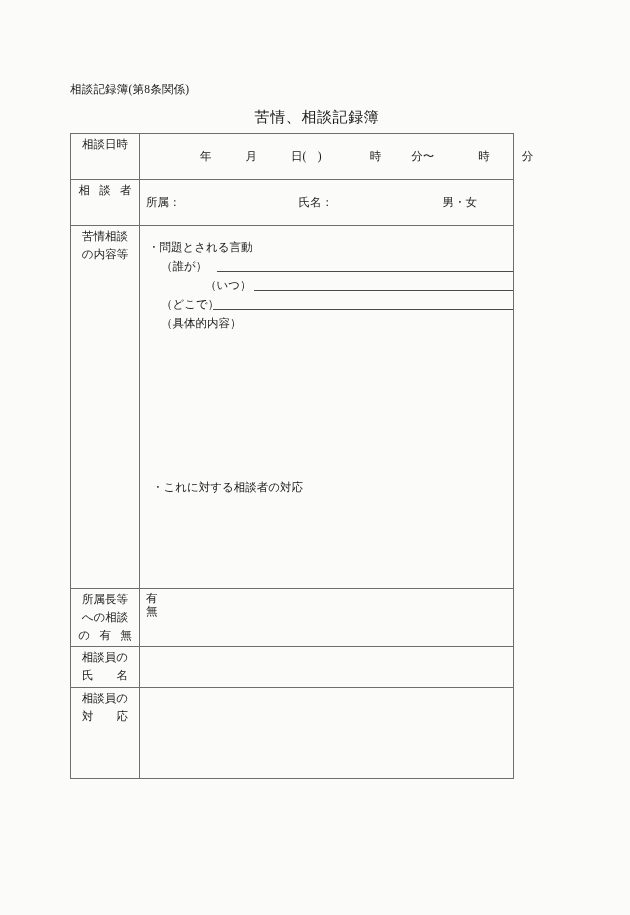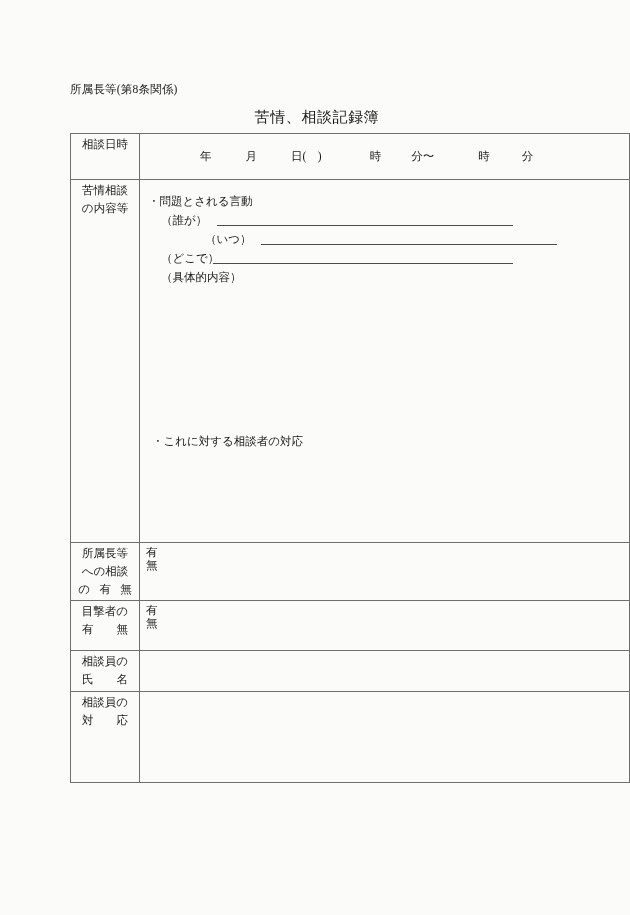--- a/index.html
+++ b/index.html
@@ -39,21 +39,21 @@
     font-size: 15px;
     letter-spacing: 0.6px;
   }
   .form-title .inner { display: inline-block; transform: translateX(2px); }
 
   
   .sheet {
     position: absolute;
     left: 70px;
     top: 133px;
-    width: 560px;
+    width: 444px;
     border-collapse: collapse;
     table-layout: fixed;
     font-size: 11.5px;
   }
   .sheet td {
     border: 1px solid #6e6e6e;
     padding: 0;
     vertical-align: top;
   }
   .col-label { width: 69px; }
@@ -155,21 +155,21 @@
 
   .r-staffname { height: 37px; }
   .r-response  { height: 91px; }
   .blank { height: 100%; }
 </style>
 </head>
 <body>
 
 <div class="page">
 
-  <div class="form-code">所属長等(第8条関係)</div>
+  <div class="form-code">相談記録簿(第8条関係)</div>
 
   <div class="form-title">
     <span class="inner">苦情、相談記録簿</span>
   </div>
 
   <table class="sheet">
     <colgroup>
       <col class="col-label">
       <col>
     </colgroup>
@@ -185,20 +185,34 @@
             <span class="g-month">月</span>
             <span class="g-day">日(　)</span>
             <span class="g-hour">時</span>
             <span class="g-min">分〜</span>
             <span class="g-hour2">時</span>
             <span>分</span>
           </div>
         </td>
       </tr>
 
+      <tr class="r-person">
+        <td>
+          <div class="lbl">
+            <span class="ln sp2">相 談 者</span>
+          </div>
+        </td>
+        <td>
+          <div class="person-line">
+            <span class="affil">所属：</span>
+            <span class="name">氏名：</span>
+            <span class="sex">男・女</span>
+          </div>
+        </td>
+      </tr>
 
       <tr class="r-body">
         <td>
           <div class="lbl">
             <span class="ln">苦情相談</span>
             <span class="ln">の内容等</span>
           </div>
         </td>
         <td>
           <div class="body-cell">
@@ -235,34 +249,20 @@
           </div>
         </td>
         <td>
           <div class="yn">
             <span>有</span>
             <span>無</span>
           </div>
         </td>
       </tr>
 
-      <tr class="r-witness">
-        <td>
-          <div class="lbl">
-            <span class="ln">目撃者の</span>
-            <span class="ln">有　　無</span>
-          </div>
-        </td>
-        <td>
-          <div class="yn">
-            <span>有</span>
-            <span>無</span>
-          </div>
-        </td>
-      </tr>
 
       <tr class="r-staffname">
         <td>
           <div class="lbl">
             <span class="ln">相談員の</span>
             <span class="ln">氏　　名</span>
           </div>
         </td>
         <td>
           <div class="blank"></div>

